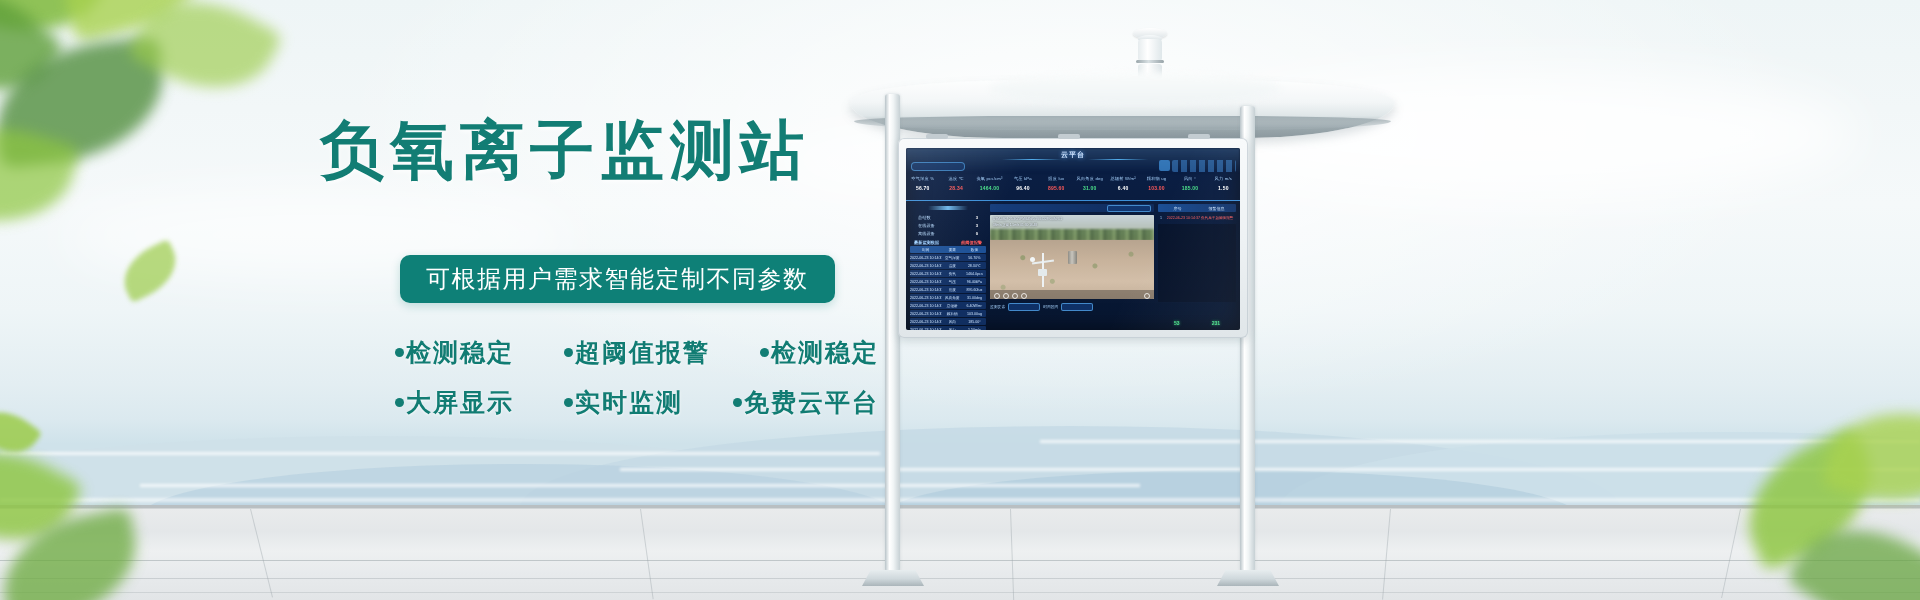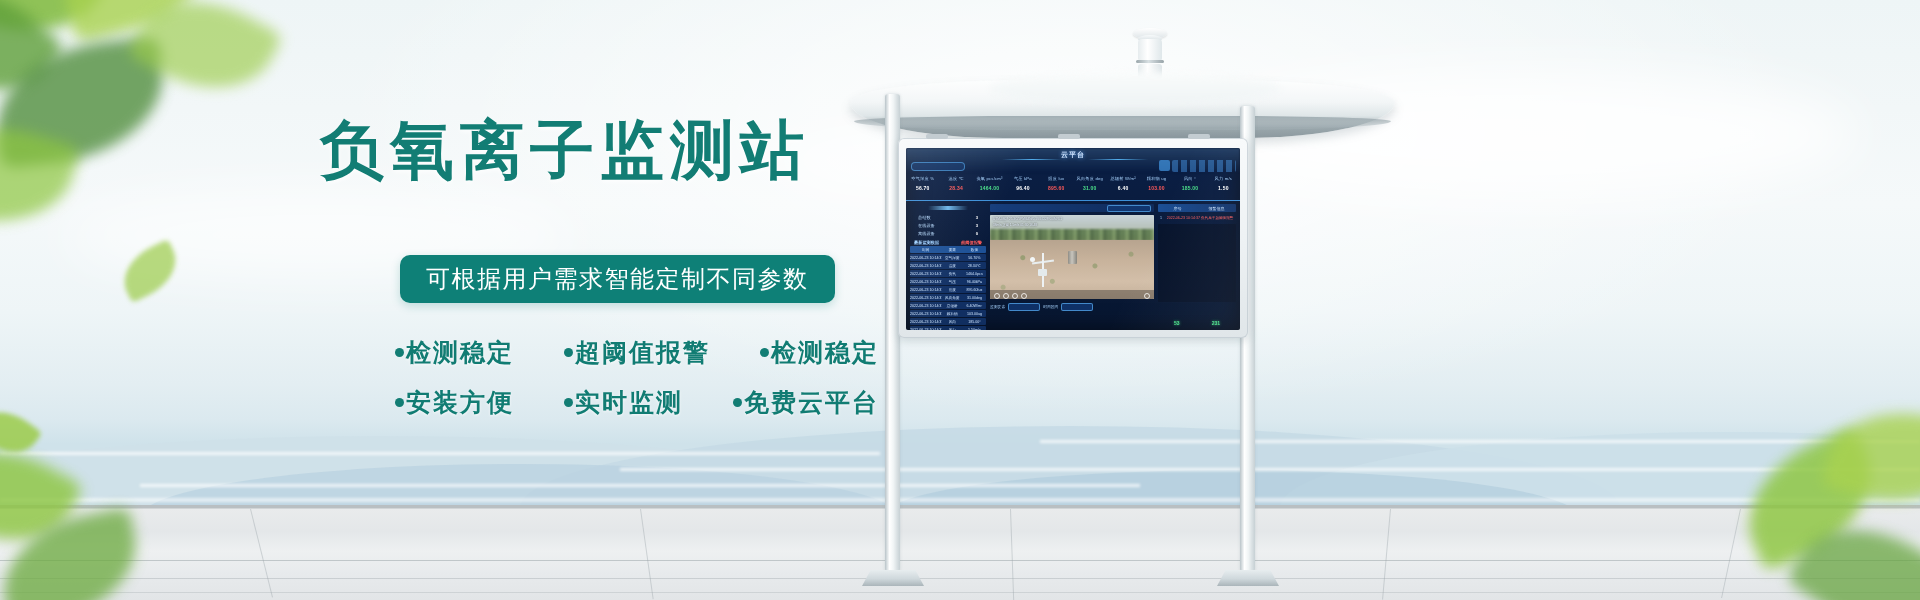--- a/index.html
+++ b/index.html
@@ -338,21 +338,21 @@
       <div class="gap"></div>
       <div class="feat-item">
         <i class="dot"></i>
         <span class="lab">检测稳定</span>
       </div>
     </div>
 
     <div class="feat row2">
       <div class="feat-item">
         <i class="dot"></i>
-        <span class="lab">安装方便</span>
+        <span class="lab">大屏显示</span>
       </div>
       <div class="gap"></div>
       <div class="feat-item">
         <i class="dot"></i>
         <span class="lab">实时监测</span>
       </div>
       <div class="gap"></div>
       <div class="feat-item">
         <i class="dot"></i>
         <span class="lab">免费云平台</span>

